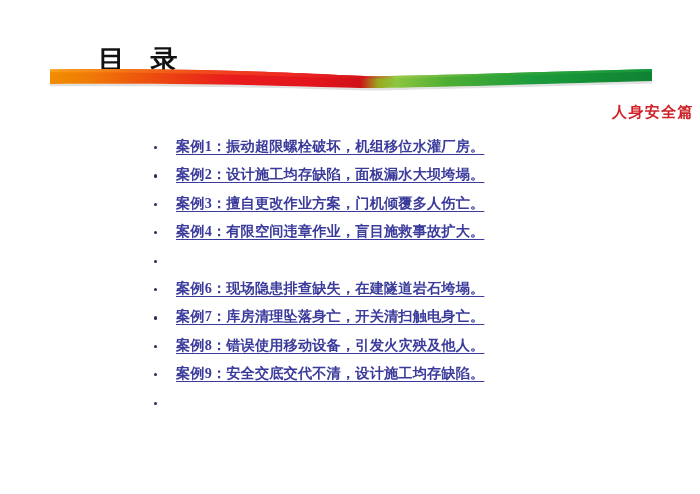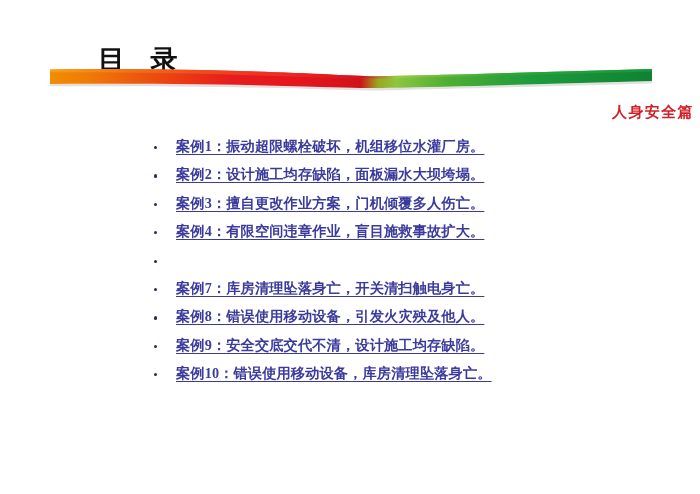--- a/index.html
+++ b/index.html
@@ -184,29 +184,32 @@
     </li>
     <li>
       <span class="bullet"></span>
       <span class="case-link">案例4：有限空间违章作业，盲目施救事故扩大。</span>
     </li>
     <li>
       <span class="bullet"></span>
     </li>
     <li>
       <span class="bullet"></span>
+      <span class="case-link">案例6：现场隐患排查缺失，在建隧道岩石垮塌。</span>
+    </li>
+    <li>
+      <span class="bullet"></span>
       <span class="case-link">案例7：库房清理坠落身亡，开关清扫触电身亡。</span>
     </li>
     <li>
       <span class="bullet"></span>
       <span class="case-link">案例8：错误使用移动设备，引发火灾殃及他人。</span>
     </li>
     <li>
       <span class="bullet"></span>
       <span class="case-link">案例9：安全交底交代不清，设计施工均存缺陷。</span>
     </li>
     <li>
       <span class="bullet"></span>
-      <span class="case-link">案例10：错误使用移动设备，库房清理坠落身亡。</span>
     </li>
   </ul>
 
 </div>
 
 </body></html>

